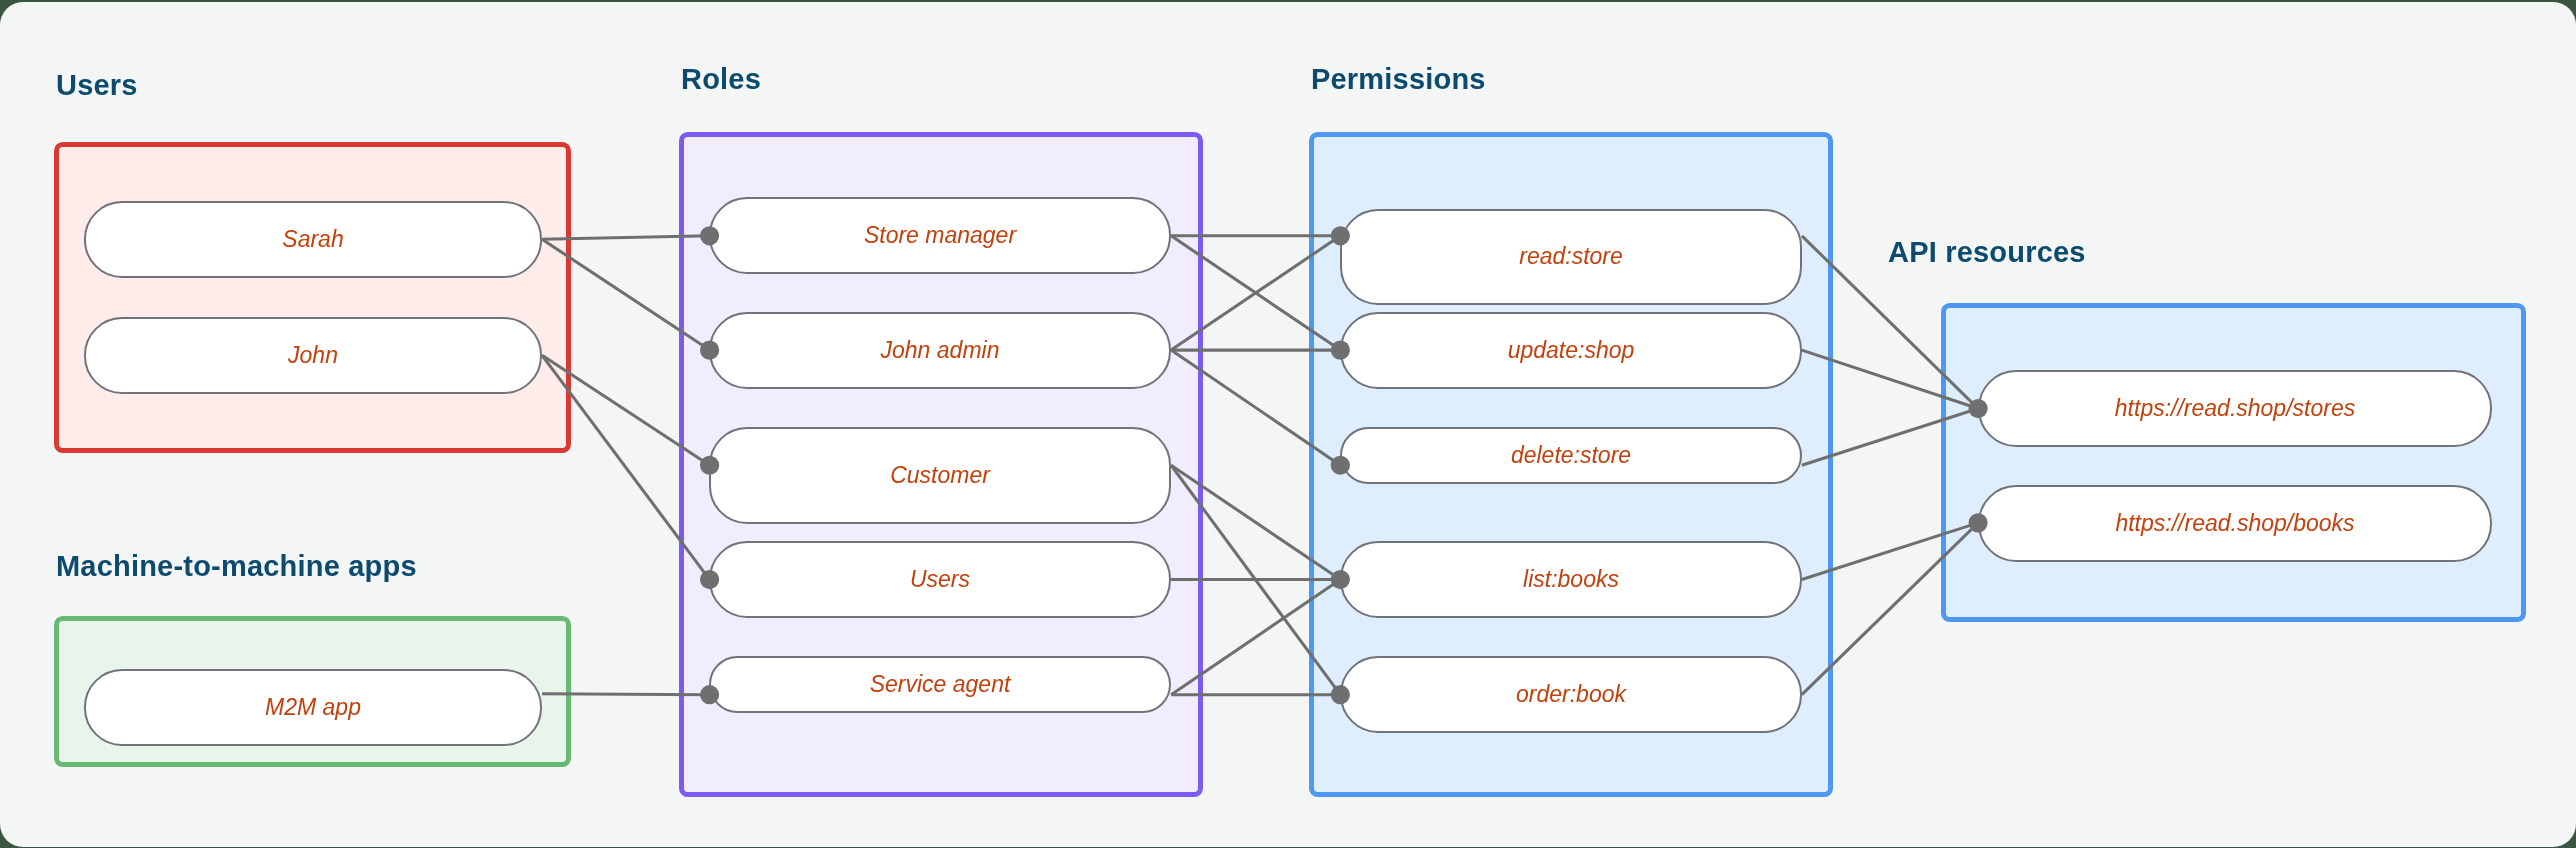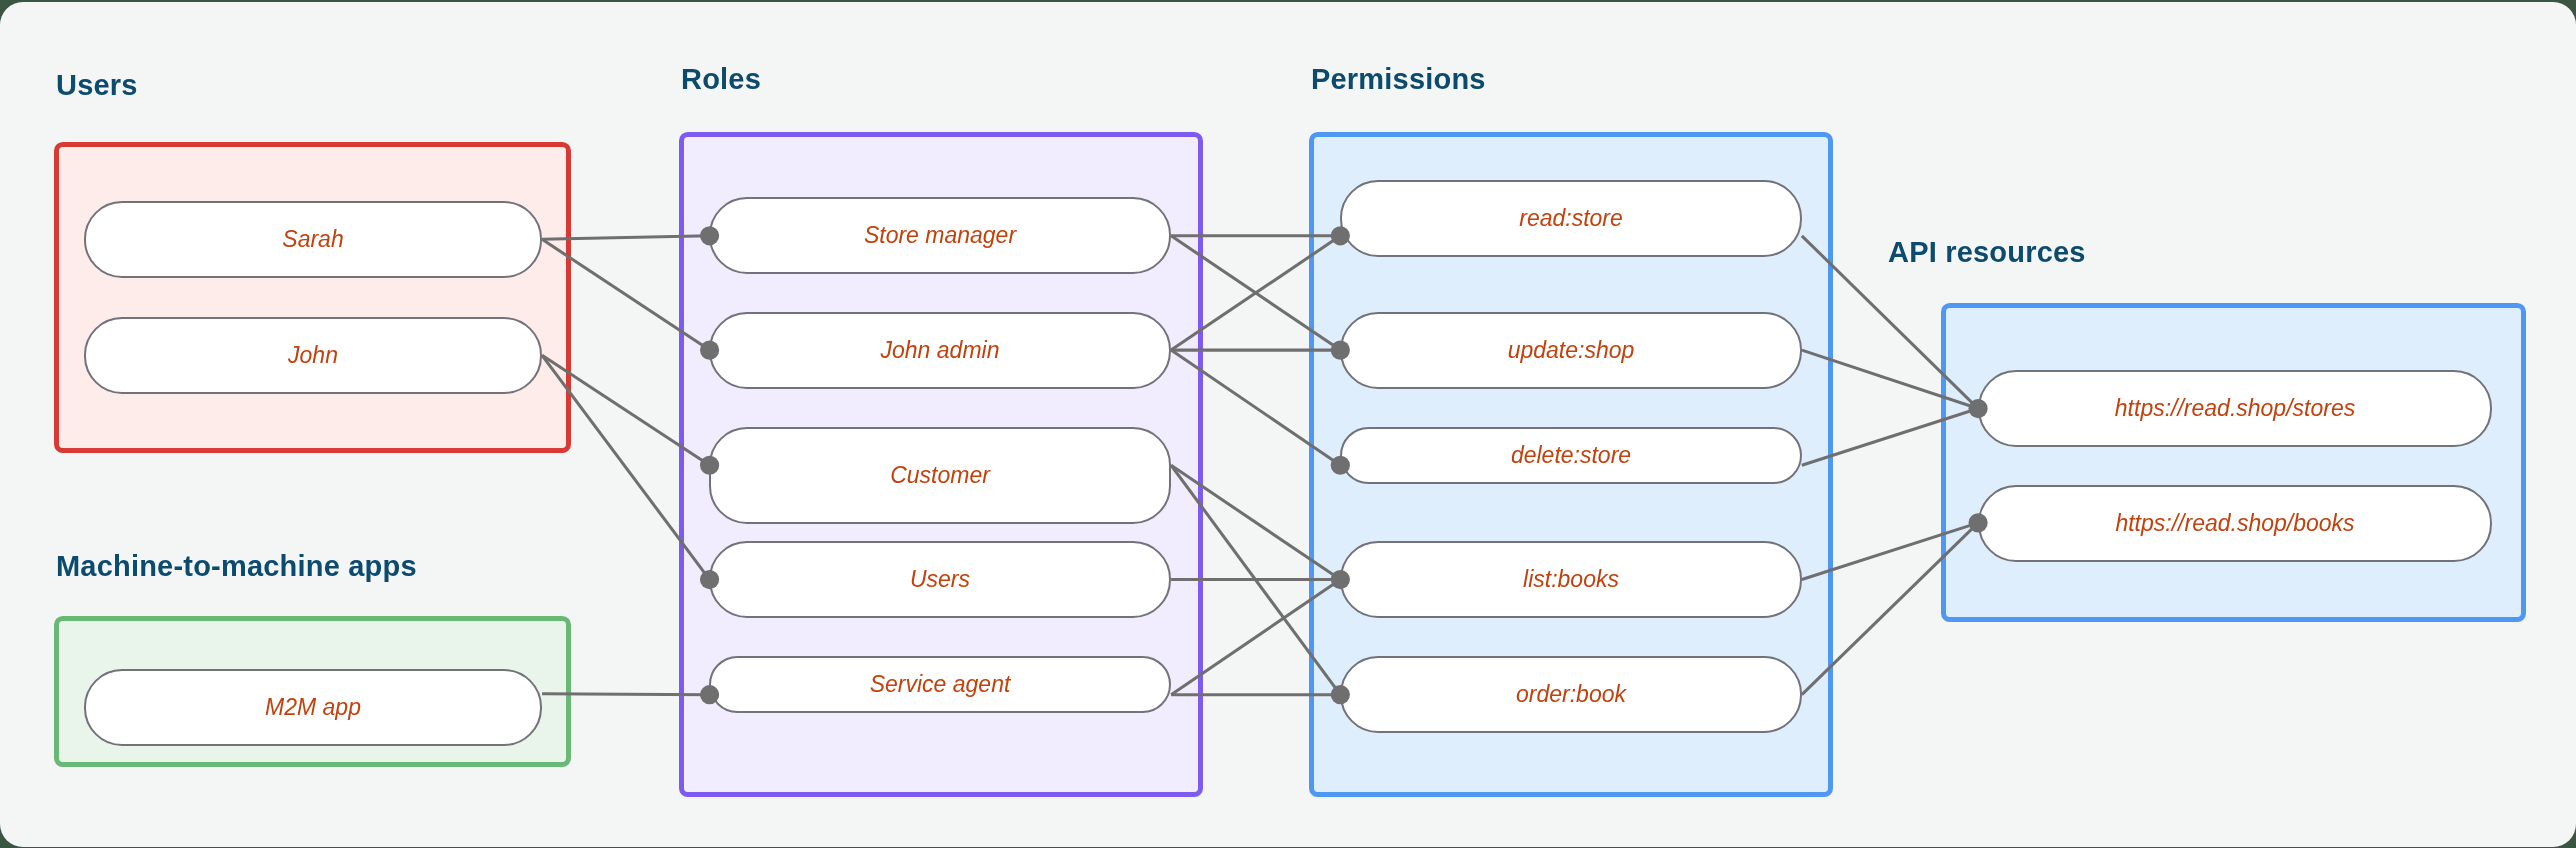--- a/index.html
+++ b/index.html
@@ -91,21 +91,21 @@
       </div>
       <div class="pill" style="left: 709px; top: 425px; width: 462px; height: 97px;">
         <span class="pill-label">Customer</span>
       </div>
       <div class="pill" style="left: 709px; top: 539px; width: 462px; height: 77px;">
         <span class="pill-label">Users</span>
       </div>
       <div class="pill" style="left: 709px; top: 654px; width: 462px; height: 57px;">
         <span class="pill-label">Service agent</span>
       </div>
-      <div class="pill" style="left: 1340px; top: 178px; width: 462px; height: 77px;">
+      <div class="pill" style="left: 1340px; top: 207px; width: 462px; height: 96px;">
         <span class="pill-label">read:store</span>
       </div>
       <div class="pill" style="left: 1340px; top: 310px; width: 462px; height: 77px;">
         <span class="pill-label">update:shop</span>
       </div>
       <div class="pill" style="left: 1340px; top: 425px; width: 462px; height: 57px;">
         <span class="pill-label">delete:store</span>
       </div>
       <div class="pill" style="left: 1340px; top: 539px; width: 462px; height: 77px;">
         <span class="pill-label">list:books</span>

